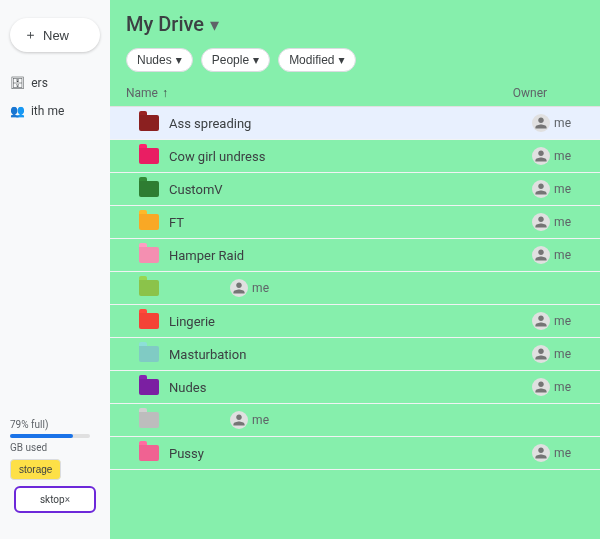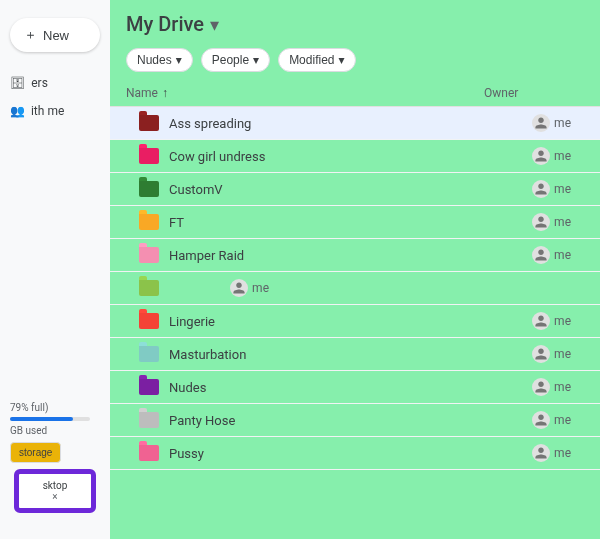--- a/index.html
+++ b/index.html
@@ -63,42 +63,41 @@
       margin: 4px 0;
     }
     .storage-bar-fill {
       background: #1a73e8;
       border-radius: 3px;
       height: 4px;
       width: 63px;
     }
     .storage-btn {
       margin-top: 6px;
-      background: #eab308;
+      background: #fde047;
       border: 1px solid #dadce0;
       border-radius: 4px;
       padding: 4px 8px;
       font-size: 10px;
       cursor: pointer;
       color: #3c4043;
     }
 
     
     .desktop-notif {
       background: #fff;
-      border: 5px solid #6d28d9;
+      border: 2px solid #6d28d9;
       border-radius: 6px;
       padding: 6px 8px;
       margin: 6px 4px;
       font-size: 10px;
       color: #3c4043;
       display: flex;
       align-items: center;
       justify-content: center;
-      flex-direction: column;
     }
 
     
     .main {
       flex: 1;
       background: #86efac;
       display: flex;
       flex-direction: column;
       overflow: hidden;
     }
@@ -154,21 +153,21 @@
     }
     .col-name {
       flex: 1;
       display: flex;
       align-items: center;
       gap: 4px;
       text-align: center;
     }
     .col-owner {
       width: 100px;
-      text-align: left;
+      text-align: center;
       padding-right: 8px;
     }
     .sort-icon {
       font-size: 12px;
       color: #3c4043;
     }
 
     .file-row {
       display: flex;
       align-items: center;
@@ -395,21 +394,20 @@
       <div class="owner-avatar">
         <svg width="14" height="14" viewBox="0 0 24 24" fill="#757575">
                 <path d="M12 12c2.7 0 4.8-2.1 4.8-4.8S14.7 2.4 12 2.4 7.2 4.5 7.2 7.2 9.3 12 12 12zm0 2.4c-3.2 0-9.6 1.6-9.6 4.8v2.4h19.2v-2.4c0-3.2-6.4-4.8-9.6-4.8z"></path>
               </svg>
       </div>
       <span>me</span>
     </div>
   </div>
         <div class="file-row">
     <div class="folder-shape" style="background:#BDBDBD;"></div>
-    <span class="file-name">Panty Hose</span>
     <div class="owner-cell">
       <div class="owner-avatar">
         <svg width="14" height="14" viewBox="0 0 24 24" fill="#757575">
                 <path d="M12 12c2.7 0 4.8-2.1 4.8-4.8S14.7 2.4 12 2.4 7.2 4.5 7.2 7.2 9.3 12 12 12zm0 2.4c-3.2 0-9.6 1.6-9.6 4.8v2.4h19.2v-2.4c0-3.2-6.4-4.8-9.6-4.8z"></path>
               </svg>
       </div>
       <span>me</span>
     </div>
   </div>
         <div class="file-row">

